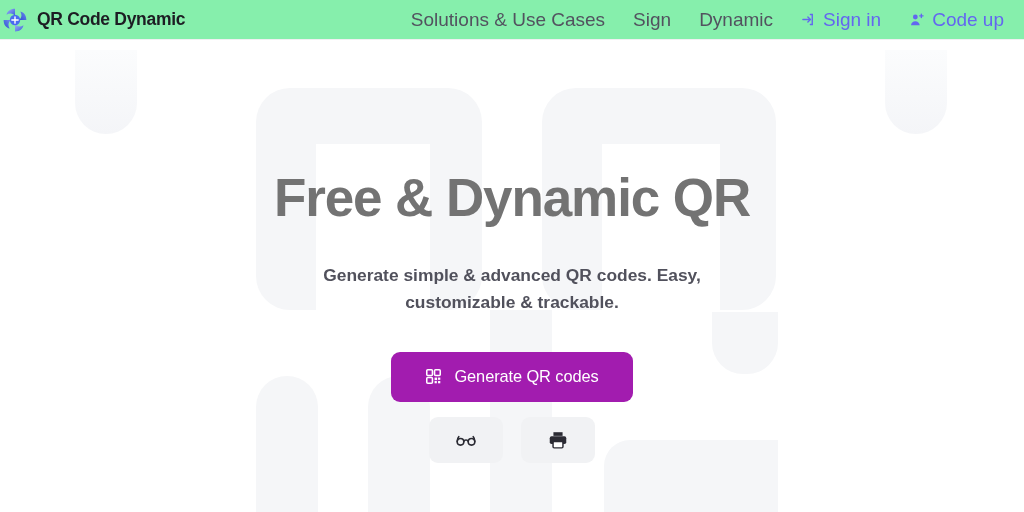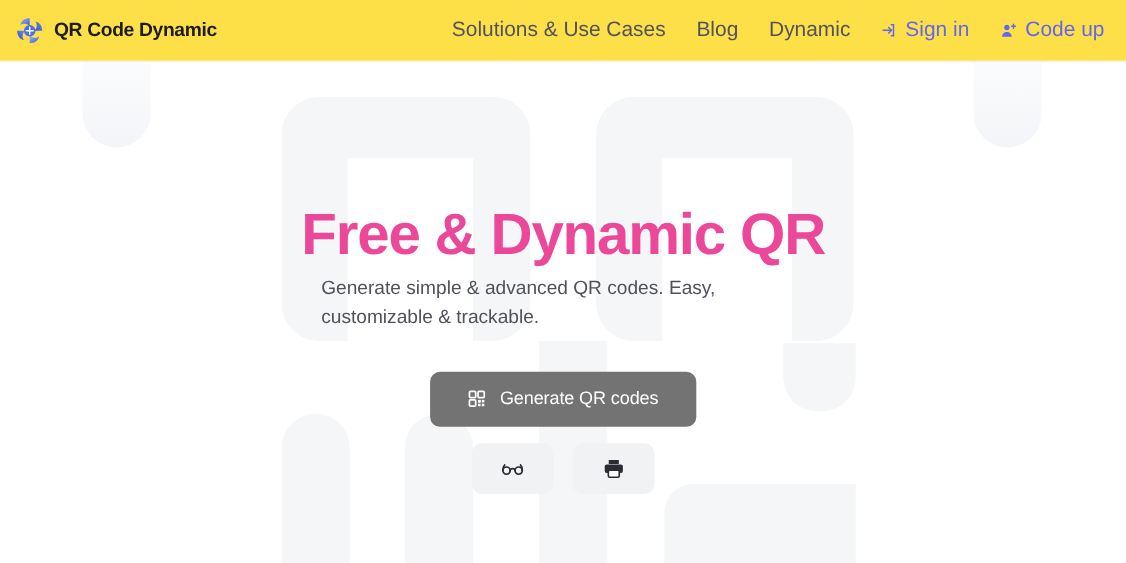--- a/index.html
+++ b/index.html
@@ -48,27 +48,27 @@
   }
   .finder .hole {
     position: absolute;
     background: #ffffff;
   }
 
   
   .header {
     position: relative;
     z-index: 5;
-    height: 56px;
-    background: #fde047;
+    height: 40px;
+    background: #86efac;
     border-bottom: 1px solid #f0f0f2;
     display: flex;
     align-items: center;
     justify-content: space-between;
-    padding: 0 20px 0 14px;
+    padding: 0 20px 0 2px;
   }
 
   .brand {
     display: flex;
     align-items: center;
     gap: 9px;
     text-decoration: none;
   }
   .brand-mark {
     width: 26px;
@@ -113,49 +113,51 @@
     display: flex;
     flex-direction: column;
     align-items: center;
     padding-top: 128px;
   }
 
   .hero-title {
     font-size: 53px;
     line-height: 1.14;
     font-weight: 700;
-    color: #ec4899;
+    color: #737373;
     text-align: left;
     letter-spacing: -1.1px;
     max-width: 560px;
   }
 
   .hero-sub {
-    margin-top: 4px;
+    margin-top: 34px;
     font-size: 17.4px;
     line-height: 1.5;
     color: #51515c;
+    text-align: center;
     max-width: 440px;
+    font-weight: bold;
   }
 
   .cta-row {
     margin-top: 37px;
     display: flex;
     justify-content: center;
   }
   .cta-button {
     display: inline-flex;
     align-items: center;
     justify-content: center;
     gap: 12px;
     height: 50px;
     padding: 0 34px;
     border: none;
     border-radius: 9px;
-    background: #737373;
+    background: #a21caf;
     color: #ffffff;
     font-family: inherit;
     font-size: 16.4px;
     font-weight: 500;
     letter-spacing: -0.1px;
     cursor: pointer;
     white-space: nowrap;
   }
   .cta-button svg { display: block; flex: none; }
 
@@ -221,21 +223,21 @@
         <path d="M16 30 C22 30 25.5 27 26.5 22.5 C23.5 24.5 20 24.4 17.8 22.7 L16 21.2 Z" fill="url(#lg1)"></path>
         <path d="M2 16 C2 22 5 25.5 9.5 26.5 C7.5 23.5 7.6 20 9.3 17.8 L10.8 16 Z" fill="url(#lg2)"></path>
         <circle cx="16" cy="16" r="6.4" fill="#4a6cf0"></circle>
         <path d="M16 12.1 L16 19.9 M12.1 16 L19.9 16" stroke="#ffffff" stroke-width="1.7" stroke-linecap="round"></path>
       </svg>
       <span class="brand-name">QR Code Dynamic</span>
     </a>
 
     <nav class="nav">
       <a class="nav-link" href="#">Solutions &amp; Use Cases</a>
-      <a class="nav-link" href="#">Blog</a>
+      <a class="nav-link" href="#">Sign</a>
       <a class="nav-link" href="#">Dynamic</a>
 
       <a class="nav-link accent" href="#">
         <svg width="15" height="15" viewBox="0 0 24 24" fill="none" stroke="#6366f0" stroke-width="2.2" stroke-linecap="round" stroke-linejoin="round">
           <path d="M3 12h12"></path>
           <path d="M11 8l4 4-4 4"></path>
           <path d="M18 4v16"></path>
           <path d="M18 4h-3"></path>
           <path d="M18 20h-3"></path>
         </svg>

